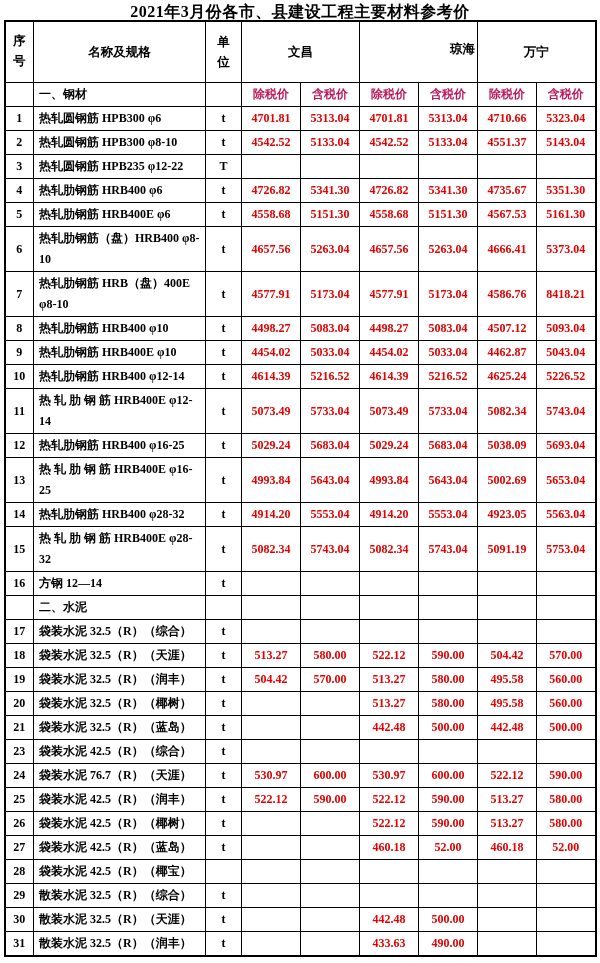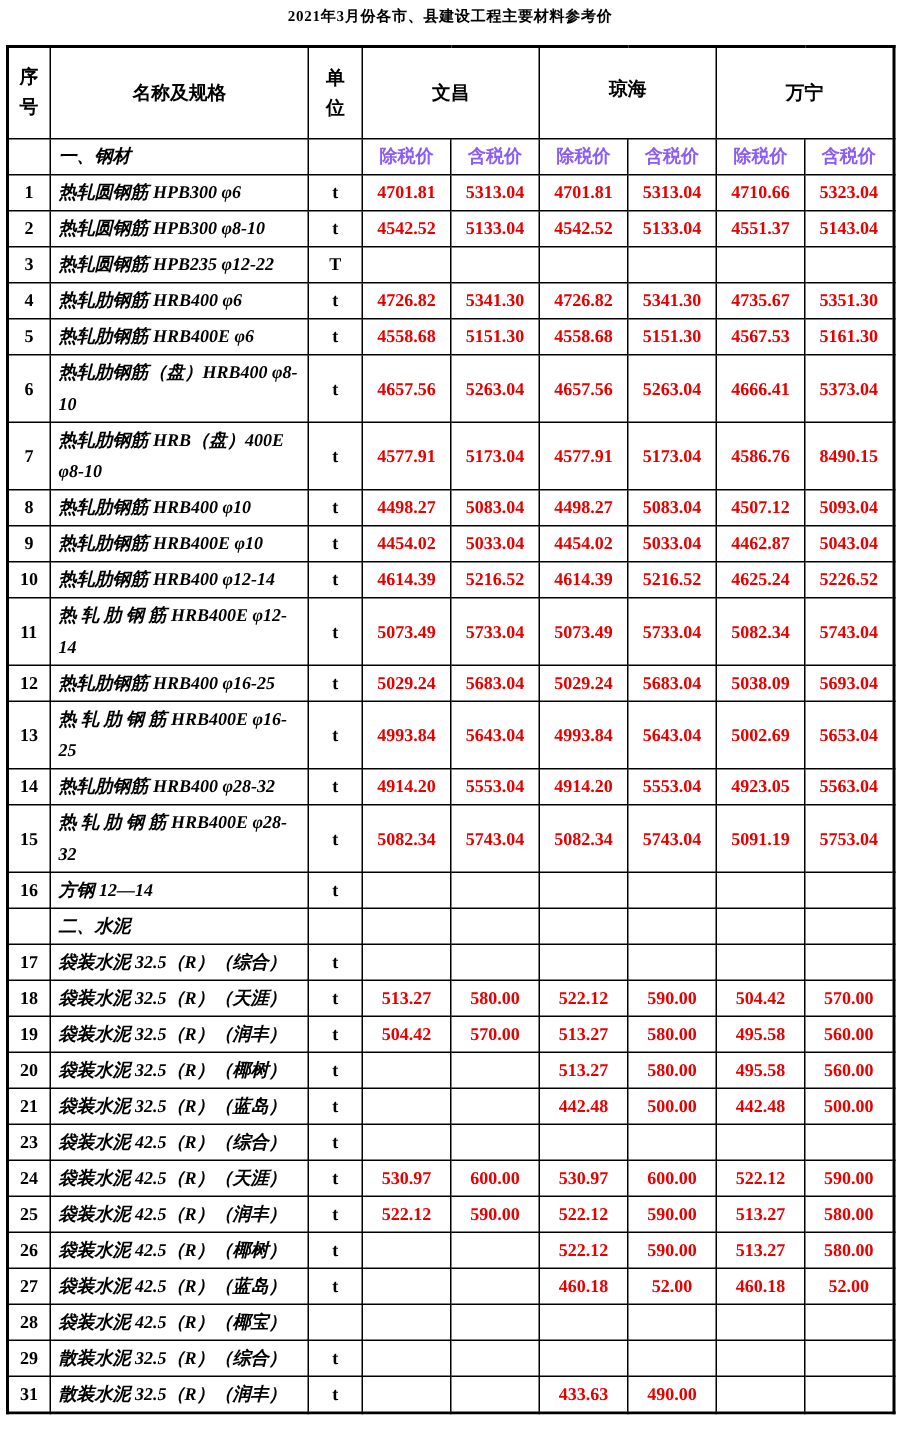--- a/index.html
+++ b/index.html
@@ -11,23 +11,23 @@
     color: #000000;
   }
   .page {
     width: 600px;
     box-sizing: border-box;
     padding-top: 3px;
   }
   .title {
     text-align: center;
     font-weight: bold;
-    font-size: 10px;
+    font-size: 16px;
     line-height: 17px;
-    margin-bottom: 10px;
+    margin-bottom: 0;
     letter-spacing: 0.5px;
   }
   table.price-table {
     border-collapse: collapse;
     table-layout: fixed;
     width: 591px;
     margin: 0 auto;
     border: 2px solid #000000;
   }
   col.c-idx   { width: 29px; }
@@ -45,31 +45,31 @@
     word-break: break-word;
   }
   thead th {
     height: 42px;
     font-size: 12.5px;
     text-align: center;
     font-weight: bold;
   }
   th.h-idx  { padding: 0 7px; line-height: 20px; font-family: Liberation Mono, monospace; }
   th.h-unit { padding: 0 11px; line-height: 20px; }
-  th.h-city-qionghai { vertical-align: top; padding-top: 17px; }
+  th.h-city-qionghai { vertical-align: top; padding-top: 17px; text-align: right; }
   td.cell-idx  { text-align: center; }
-  td.cell-name { text-align: left; padding-left: 5px; padding-right: 2px; font-style: italic; }
+  td.cell-name { text-align: left; padding-left: 5px; padding-right: 2px; }
   td.cell-unit { text-align: center; }
   td.cell-price {
     text-align: center;
     color: var(--price-color, #e60000);
   }
   td.cell-price-header {
     text-align: center;
-    color: #8b5cf6;
+    color: #be185d;
   }
   tbody td { height: 21px; }
 </style>
 </head>
 <body>
 
 <div class="page">
   <div class="title">2021年3月份各市、县建设工程主要材料参考价</div>
 
   <table class="price-table">
@@ -174,21 +174,21 @@
         </tr>
         <tr>
           <td class="cell-idx">7</td>
           <td class="cell-name">热轧肋钢筋 HRB（盘）400E φ8-10</td>
           <td class="cell-unit">t</td>
           <td class="cell-price">4577.91</td>
           <td class="cell-price">5173.04</td>
           <td class="cell-price">4577.91</td>
           <td class="cell-price">5173.04</td>
           <td class="cell-price">4586.76</td>
-          <td class="cell-price">8490.15</td>
+          <td class="cell-price">8418.21</td>
         </tr>
         <tr>
           <td class="cell-idx">8</td>
           <td class="cell-name">热轧肋钢筋 HRB400 φ10</td>
           <td class="cell-unit">t</td>
           <td class="cell-price">4498.27</td>
           <td class="cell-price">5083.04</td>
           <td class="cell-price">4498.27</td>
           <td class="cell-price">5083.04</td>
           <td class="cell-price">4507.12</td>
@@ -354,21 +354,21 @@
           <td class="cell-unit">t</td>
           <td class="cell-price"></td>
           <td class="cell-price"></td>
           <td class="cell-price"></td>
           <td class="cell-price"></td>
           <td class="cell-price"></td>
           <td class="cell-price"></td>
         </tr>
         <tr>
           <td class="cell-idx">24</td>
-          <td class="cell-name">袋装水泥 42.5（R）（天涯）</td>
+          <td class="cell-name">袋装水泥 76.7（R）（天涯）</td>
           <td class="cell-unit">t</td>
           <td class="cell-price">530.97</td>
           <td class="cell-price">600.00</td>
           <td class="cell-price">530.97</td>
           <td class="cell-price">600.00</td>
           <td class="cell-price">522.12</td>
           <td class="cell-price">590.00</td>
         </tr>
         <tr>
           <td class="cell-idx">25</td>
@@ -419,20 +419,31 @@
           <td class="cell-name">散装水泥 32.5（R）（综合）</td>
           <td class="cell-unit">t</td>
           <td class="cell-price"></td>
           <td class="cell-price"></td>
           <td class="cell-price"></td>
           <td class="cell-price"></td>
           <td class="cell-price"></td>
           <td class="cell-price"></td>
         </tr>
         <tr>
+          <td class="cell-idx">30</td>
+          <td class="cell-name">散装水泥 32.5（R）（天涯）</td>
+          <td class="cell-unit">t</td>
+          <td class="cell-price"></td>
+          <td class="cell-price"></td>
+          <td class="cell-price">442.48</td>
+          <td class="cell-price">500.00</td>
+          <td class="cell-price"></td>
+          <td class="cell-price"></td>
+        </tr>
+        <tr>
           <td class="cell-idx">31</td>
           <td class="cell-name">散装水泥 32.5（R）（润丰）</td>
           <td class="cell-unit">t</td>
           <td class="cell-price"></td>
           <td class="cell-price"></td>
           <td class="cell-price">433.63</td>
           <td class="cell-price">490.00</td>
           <td class="cell-price"></td>
           <td class="cell-price"></td>
         </tr>

